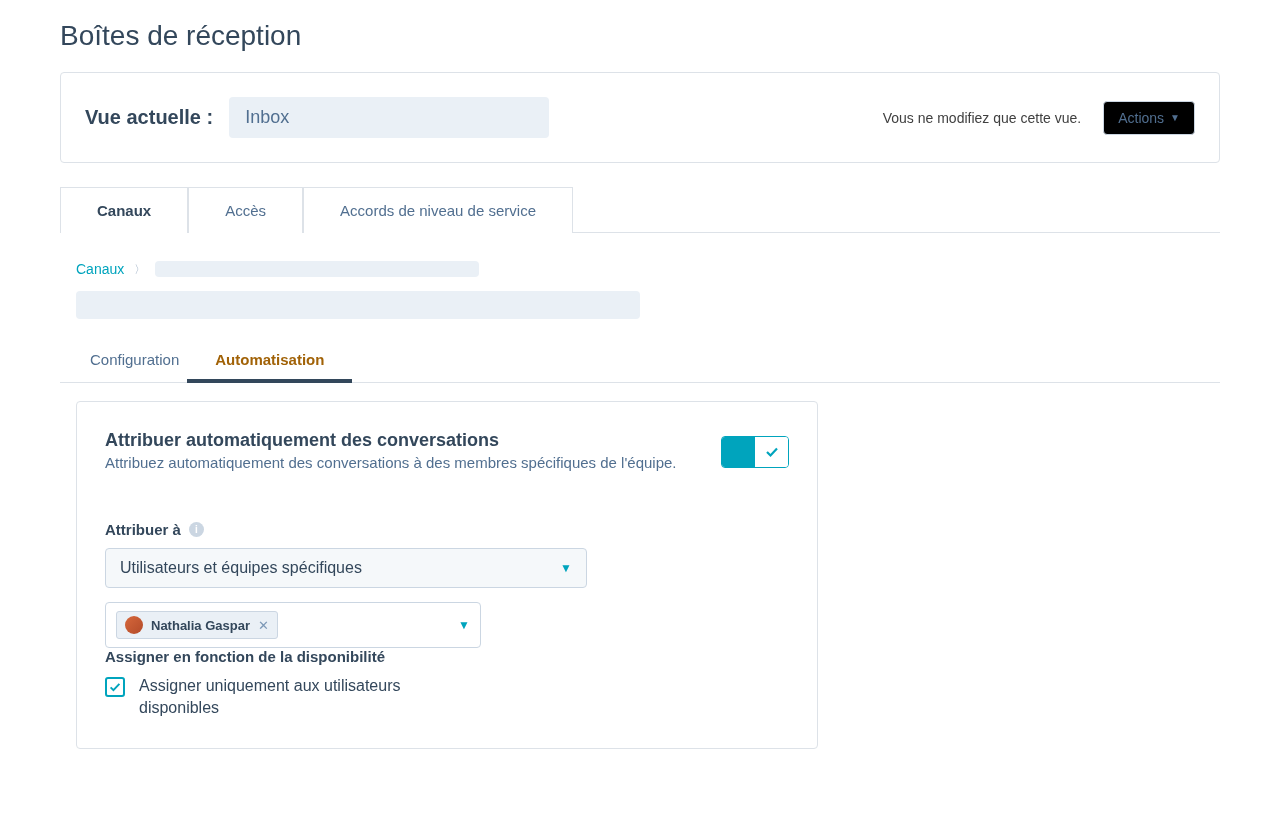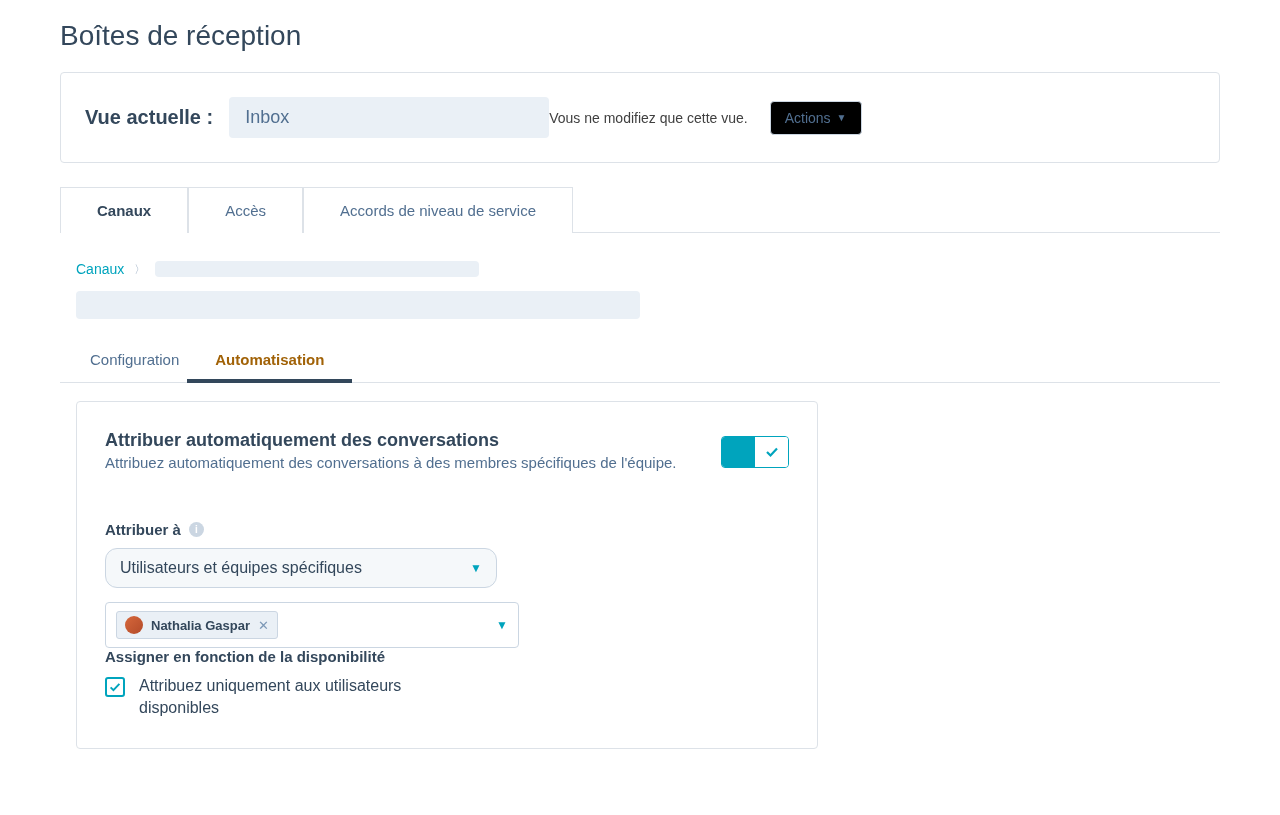--- a/index.html
+++ b/index.html
@@ -1,21 +1,21 @@
 <!DOCTYPE html>
 <html><head>
 <meta charset="utf-8">
 <style>
   * { box-sizing: border-box; margin: 0; padding: 0; }
   body { font-family: -apple-system, BlinkMacSystemFont, "Segoe UI", Helvetica, Arial, sans-serif; background: #fff; color: #33475b; }
   .container { padding: 20px 60px; max-width: 1280px; }
 
   .page-title { font-size: 28px; font-weight: 400; color: #33475b; margin-bottom: 20px; }
 
-  .view-card { border: 1px solid #dde2e8; border-radius: 4px; padding: 24px; display: flex; align-items: center; margin-bottom: 24px; }
+  .view-card { border: 1px solid #dde2e8; border-radius: 4px; padding: 24px; display: flex; align-items: center; justify-content: space-between; margin-bottom: 24px; }
   .view-left { display: flex; align-items: center; gap: 16px; }
   .view-label { font-size: 20px; font-weight: 600; color: #33475b; }
   .view-input { background: #eaf0f6; border: none; border-radius: 4px; padding: 10px 16px; font-size: 18px; color: #516f90; width: 320px; }
   .view-right { display: flex; align-items: center; gap: 22px; }
   .view-note { color: #404040; font-size: 14px; }
   .actions-btn { background: #000000; border: 1px solid #cbd6e2; border-radius: 4px; padding: 8px 14px; color: #516f90; font-size: 14px; display: inline-flex; align-items: center; gap: 6px; cursor: pointer; }
   .actions-btn .caret { font-size: 10px; }
 
   .main-tabs { display: flex; border-bottom: 1px solid #dde2e8; }
   .main-tab { padding: 14px 36px; border: 1px solid #dde2e8; border-bottom: none; background: #fff; color: #516f90; font-size: 15px; cursor: pointer; margin-bottom: -1px; }
@@ -40,25 +40,25 @@
 
   .toggle { width: 68px; height: 32px; border: 1px solid #00a4bd; border-radius: 4px; display: flex; overflow: hidden; cursor: pointer; flex-shrink: 0; margin-top: 6px; }
   .toggle-left { flex: 1; background: #00a4bd; }
   .toggle-right { flex: 1; background: #fff; display: flex; align-items: center; justify-content: center; }
   .toggle-right svg { width: 16px; height: 16px; }
   .check-path { stroke: #00a4bd; stroke-width: 2.2; fill: none; }
 
   .field-label { font-size: 15px; font-weight: 600; color: #33475b; display: flex; align-items: center; gap: 8px; margin-bottom: 10px; }
   .info-icon { width: 15px; height: 15px; border-radius: 50%; background: #cbd6e2; color: #fff; font-size: 10px; display: inline-flex; align-items: center; justify-content: center; font-weight: 700; }
 
-  .select-box { border: 1px solid #cbd6e2; border-radius: 12px; background: #f5f8fa; padding: 10px 14px; width: 392px; display: flex; align-items: center; justify-content: space-between; cursor: pointer; margin-bottom: 14px; }
+  .select-box { border: 1px solid #cbd6e2; border-radius: 4px; background: #f5f8fa; padding: 10px 14px; width: 482px; display: flex; align-items: center; justify-content: space-between; cursor: pointer; margin-bottom: 14px; }
   .select-text { color: #33475b; font-size: 16px; }
   .select-caret { color: #00a4bd; font-size: 12px; }
 
-  .multi-box { border: 1px solid #cbd6e2; border-radius: 4px; background: #fff; padding: 8px 10px; width: 414px; display: flex; align-items: center; justify-content: space-between; cursor: pointer; }
+  .multi-box { border: 1px solid #cbd6e2; border-radius: 4px; background: #fff; padding: 8px 10px; width: 376px; display: flex; align-items: center; justify-content: space-between; cursor: pointer; }
   .chip { border: 1px solid #cbd6e2; border-radius: 3px; background: #eaf0f6; padding: 4px 8px; display: inline-flex; align-items: center; gap: 8px; }
   .avatar { width: 18px; height: 18px; border-radius: 50%; background: linear-gradient(135deg,#d6673b,#b34b29); display: inline-block; }
   .chip-name { font-size: 13px; font-weight: 600; color: #33475b; }
   .chip-x { color: #7c98b6; font-size: 13px; cursor: pointer; }
 
   .section-label { font-size: 15px; font-weight: 600; color: #33475b; margin-bottom: 10px; }
   .check-row { display: flex; align-items: flex-start; gap: 14px; }
   .checkbox { width: 20px; height: 20px; border: 2px solid #00a4bd; border-radius: 3px; display: flex; align-items: center; justify-content: center; flex-shrink: 0; margin-top: 2px; cursor: pointer; }
   .checkbox svg { width: 14px; height: 14px; }
   .check-text { font-size: 16px; color: #33475b; line-height: 1.4; max-width: 320px; }
@@ -140,19 +140,19 @@
 
     <div class="section-label">Assigner en fonction de la disponibilité</div>
 
     <div class="check-row">
       <div class="checkbox">
         <svg viewBox="0 0 16 16">
             <path class="check-path" d="M3 8.5 L6.2 11.7 L13 4.5"></path>
           </svg>
       </div>
       <div>
-        <div class="check-text">Attribuez uniquement aux utilisateurs disponibles</div>
+        <div class="check-text">Assigner uniquement aux utilisateurs disponibles</div>
       </div>
     </div>
 
   </div>
 
 </div>
 
 </body></html>

